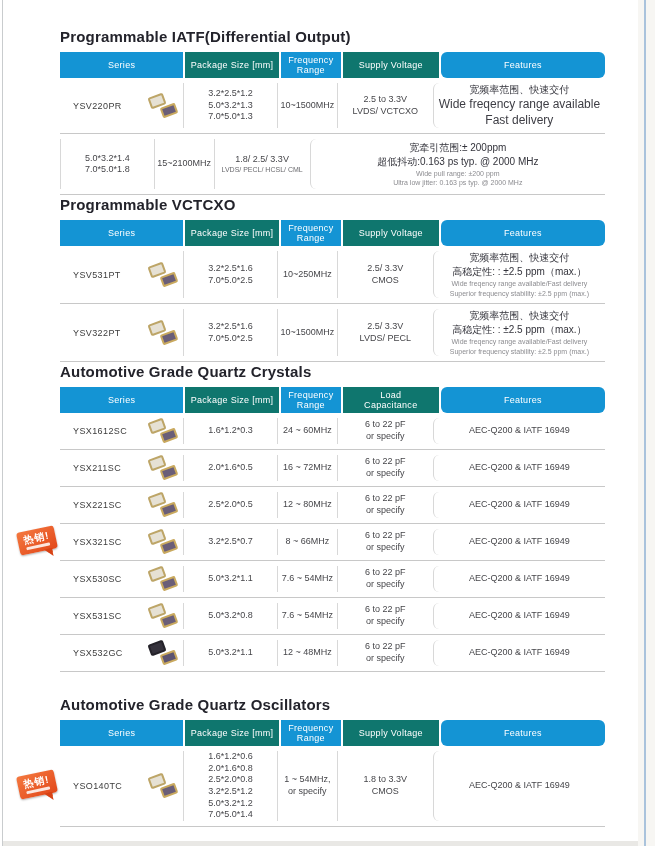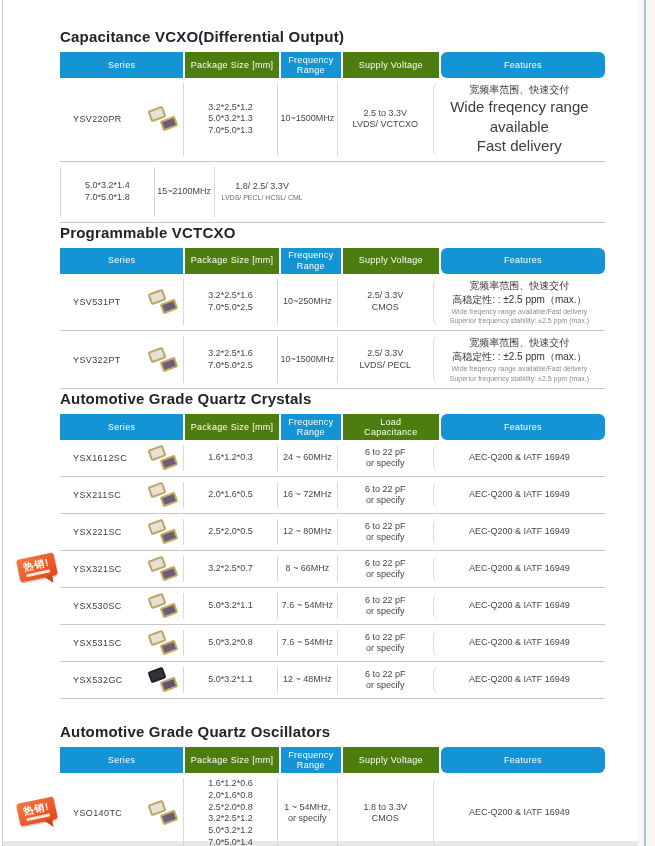--- a/index.html
+++ b/index.html
@@ -16,21 +16,21 @@
   section { margin-top:1px; }
   section:first-child { margin-top:0; }
   section[data-idx="3"] { margin-top:24px; }
   .sec-title { font-size:15px; font-weight:700; color:#23232b; letter-spacing:.2px;
     line-height:18px; margin-bottom:6px; }
 
   .thead { display:flex; gap:2px; height:26px; }
   .hcell { color:#fff; font-size:9px; display:flex; align-items:center; justify-content:center;
     text-align:center; white-space:pre-line; line-height:1.15; letter-spacing:.3px; }
   .hcell.dark { background:#1494d4; }
-  .hcell.light { background:#4d7c0f; }
+  .hcell.light { background:#0f766e; }
 
   .c0 { width:22.6%; } .c1 { width:17.2%; } .c2 { width:11%; } .c3 { width:17.6%; }
   .c4 { flex:1; min-width:0;border-radius:6px; }
 
   .tbody { border-bottom:1px solid #c8c8c8; }
   .row { display:flex; align-items:center; position:relative; padding:5px 0; }
   .row + .row { border-top:1px solid #c8c8c8; }
   [data-idx="0"] .row:nth-child(1) { min-height:53px; }
   [data-idx="0"] .row:nth-child(2) { min-height:61px; }
   [data-idx="1"] .row { min-height:53px; }
@@ -48,21 +48,21 @@
   .chip.back { width:16px; height:12px; left:3px; top:2px; background:#e6e1d4;
     border:2px solid #bda567; transform:rotate(-20deg); }
   .chip.front { width:16px; height:11px; right:3px; bottom:3px; background:#6a5e78;
     border:2px solid #c9a95f; transform:rotate(-20deg); }
   .photo.dark .back { background:#35323c; border-color:#242229; }
   .photo.dark .front { background:#5d5470; border-color:#c9a95f; }
 
   .line { font-size:9px; color:#46464a; line-height:1.3; }
   .line.small { font-size:7px; color:#6a6a6e; }
   .f-cn { font-size:10px; color:#33333b; line-height:1.4; }
-  .f-en { font-size:15px; color:#3d3d44; line-height:1.3; }
+  .f-en { font-size:12px; color:#3d3d44; line-height:1.3; }
   .f-small { font-size:7px; color:#8c8c90; line-height:1.35; }
   .f-plain { font-size:9px; color:#46464a; line-height:1.3; }
 
   .badge { position:absolute; left:-42px; top:50%; margin-top:-13px; width:38px; height:23px;
     background:linear-gradient(155deg,#f4783f,#e2481a); transform:rotate(-12deg);
     border-radius:3px; box-shadow:0 1px 2px rgba(0,0,0,.3); display:flex; flex-direction:column;
     align-items:center; justify-content:center; z-index:3; }
   .badge::after { content:""; position:absolute; bottom:-7px; right:6px;
     border:4px solid transparent; border-top-color:#d84315; border-right-color:#d84315; }
   .badge-label { color:#fff; font-size:10px; font-weight:700; line-height:1; letter-spacing:1px; }
@@ -73,21 +73,21 @@
 <body>
 
 <div class="page">
   <div class="edge-left"></div>
   <div class="edge-right-zone">
     <div class="edge-right-line"></div>
   </div>
   <div class="edge-bottom"></div>
   <div class="content" id="content">
       <section data-idx="0">
-        <h2 class="sec-title">Capacitance VCXO(Differential Output)</h2>
+        <h2 class="sec-title">Programmable IATF(Differential Output)</h2>
         <div class="table">
           <div class="thead">
             <div class="hcell dark c0">Series</div>
             <div class="hcell light c1">Package Size [mm]</div>
             <div class="hcell dark c2">Frequency
 Range</div>
             <div class="hcell light c3">Supply Voltage</div>
             <div class="hcell dark c4">Features</div>
           </div>
           <div class="tbody">
@@ -121,20 +121,26 @@
               <div class="cell c1">
                 <div class="line">5.0*3.2*1.4</div>
                 <div class="line">7.0*5.0*1.8</div>
               </div>
               <div class="cell c2">
                 <div class="line">15~2100MHz</div>
               </div>
               <div class="cell c3">
                 <div class="line">1.8/ 2.5/ 3.3V</div>
                 <div class="line small">LVDS/ PECL/ HCSL/ CML</div>
+              </div>
+              <div class="cell c4">
+                <div class="f-cn">宽牵引范围:± 200ppm</div>
+                <div class="f-cn">超低抖动:0.163 ps typ. @ 2000 MHz</div>
+                <div class="f-small">Wide pull range: ±200 ppm</div>
+                <div class="f-small">Ultra low jitter: 0.163 ps typ. @ 2000 MHz</div>
               </div>
             </div>
           </div>
         </div>
       </section>
       <section data-idx="1">
         <h2 class="sec-title">Programmable VCTCXO</h2>
         <div class="table">
           <div class="thead">
             <div class="hcell dark c0">Series</div>

